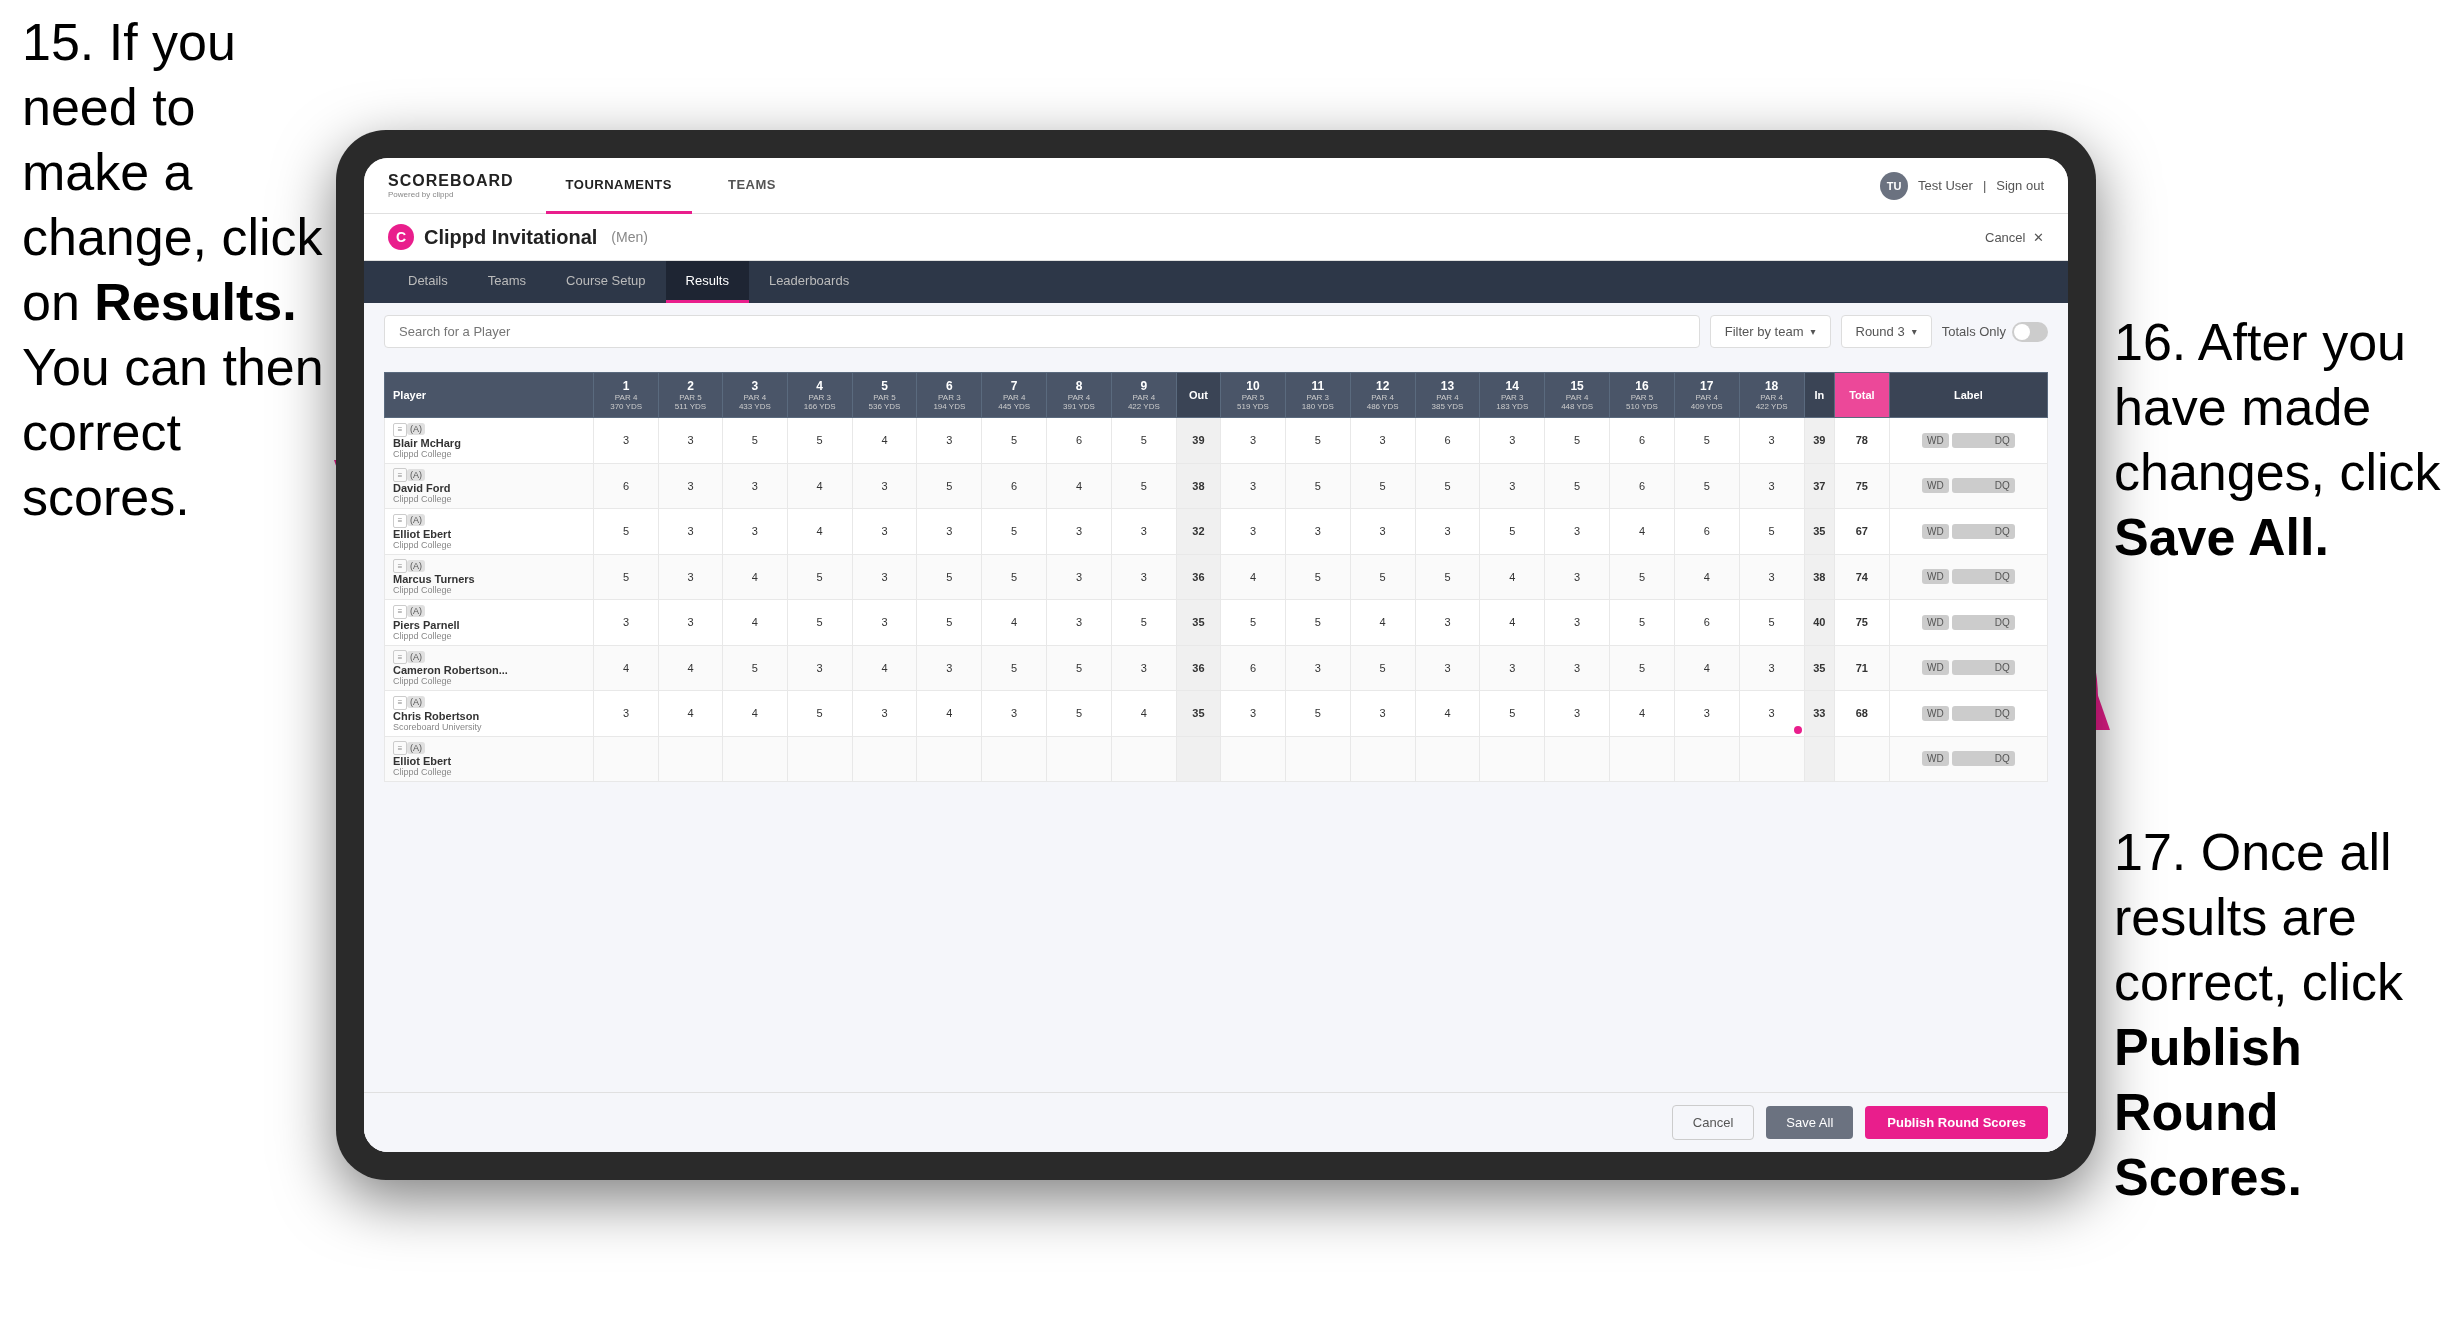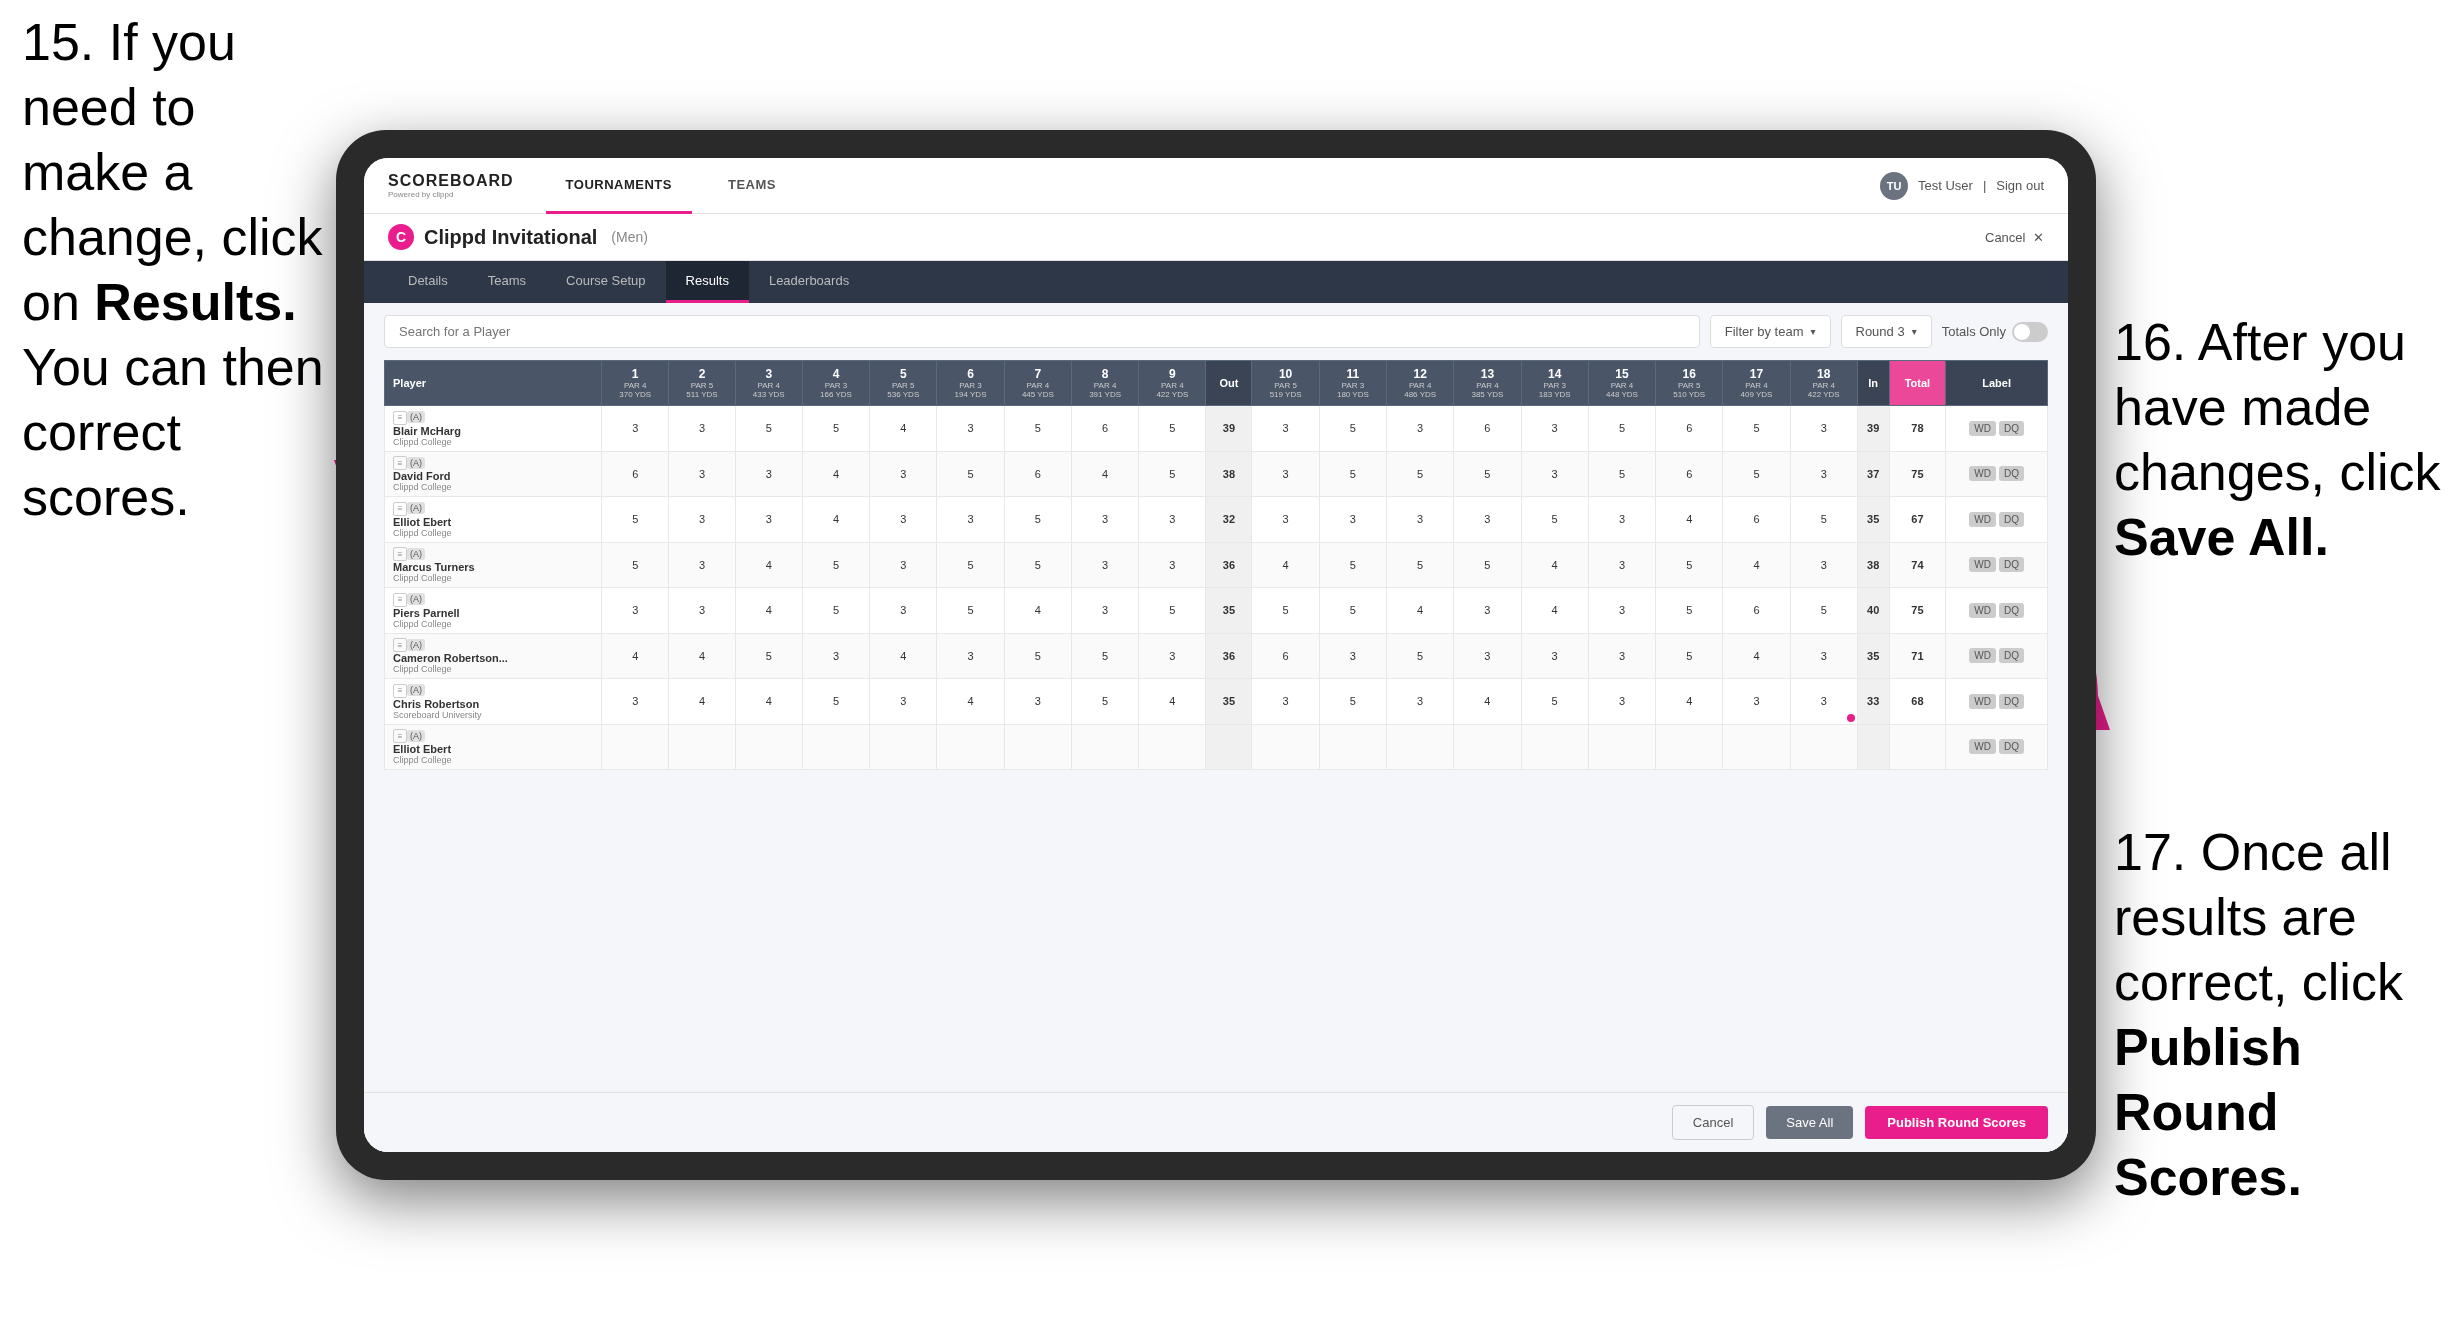--- a/index.html
+++ b/index.html
@@ -202,20 +202,21 @@
       border-bottom: 3px solid #e91e8c;
     }
 
     
     .content-area {
       flex: 1;
       overflow: hidden;
       display: flex;
       flex-direction: column;
       background: #f5f6fa;
+      gap: 12px;
     }
 
     
     .toolbar {
       display: flex;
       align-items: center;
       padding: 12px 20px;
       gap: 10px;
       background: #f5f6fa;
       flex-shrink: 0;
@@ -383,21 +384,21 @@
     .label-btn {
       background: #e0e0e0;
       border: none;
       border-radius: 3px;
       font-size: 10px;
       padding: 2px 5px;
       cursor: pointer;
       color: #555;
     }
     .label-btn.wd { background: #ccc; }
-    .label-btn.dq { background: #ccc; }
+    .label-btn.dq { background: #ccc; padding-left: 43px; }
 
     .in-score {
       background: #f0f0f0;
       font-weight: 600;
     }
 
     
     .action-bar {
       display: flex;
       align-items: center;

